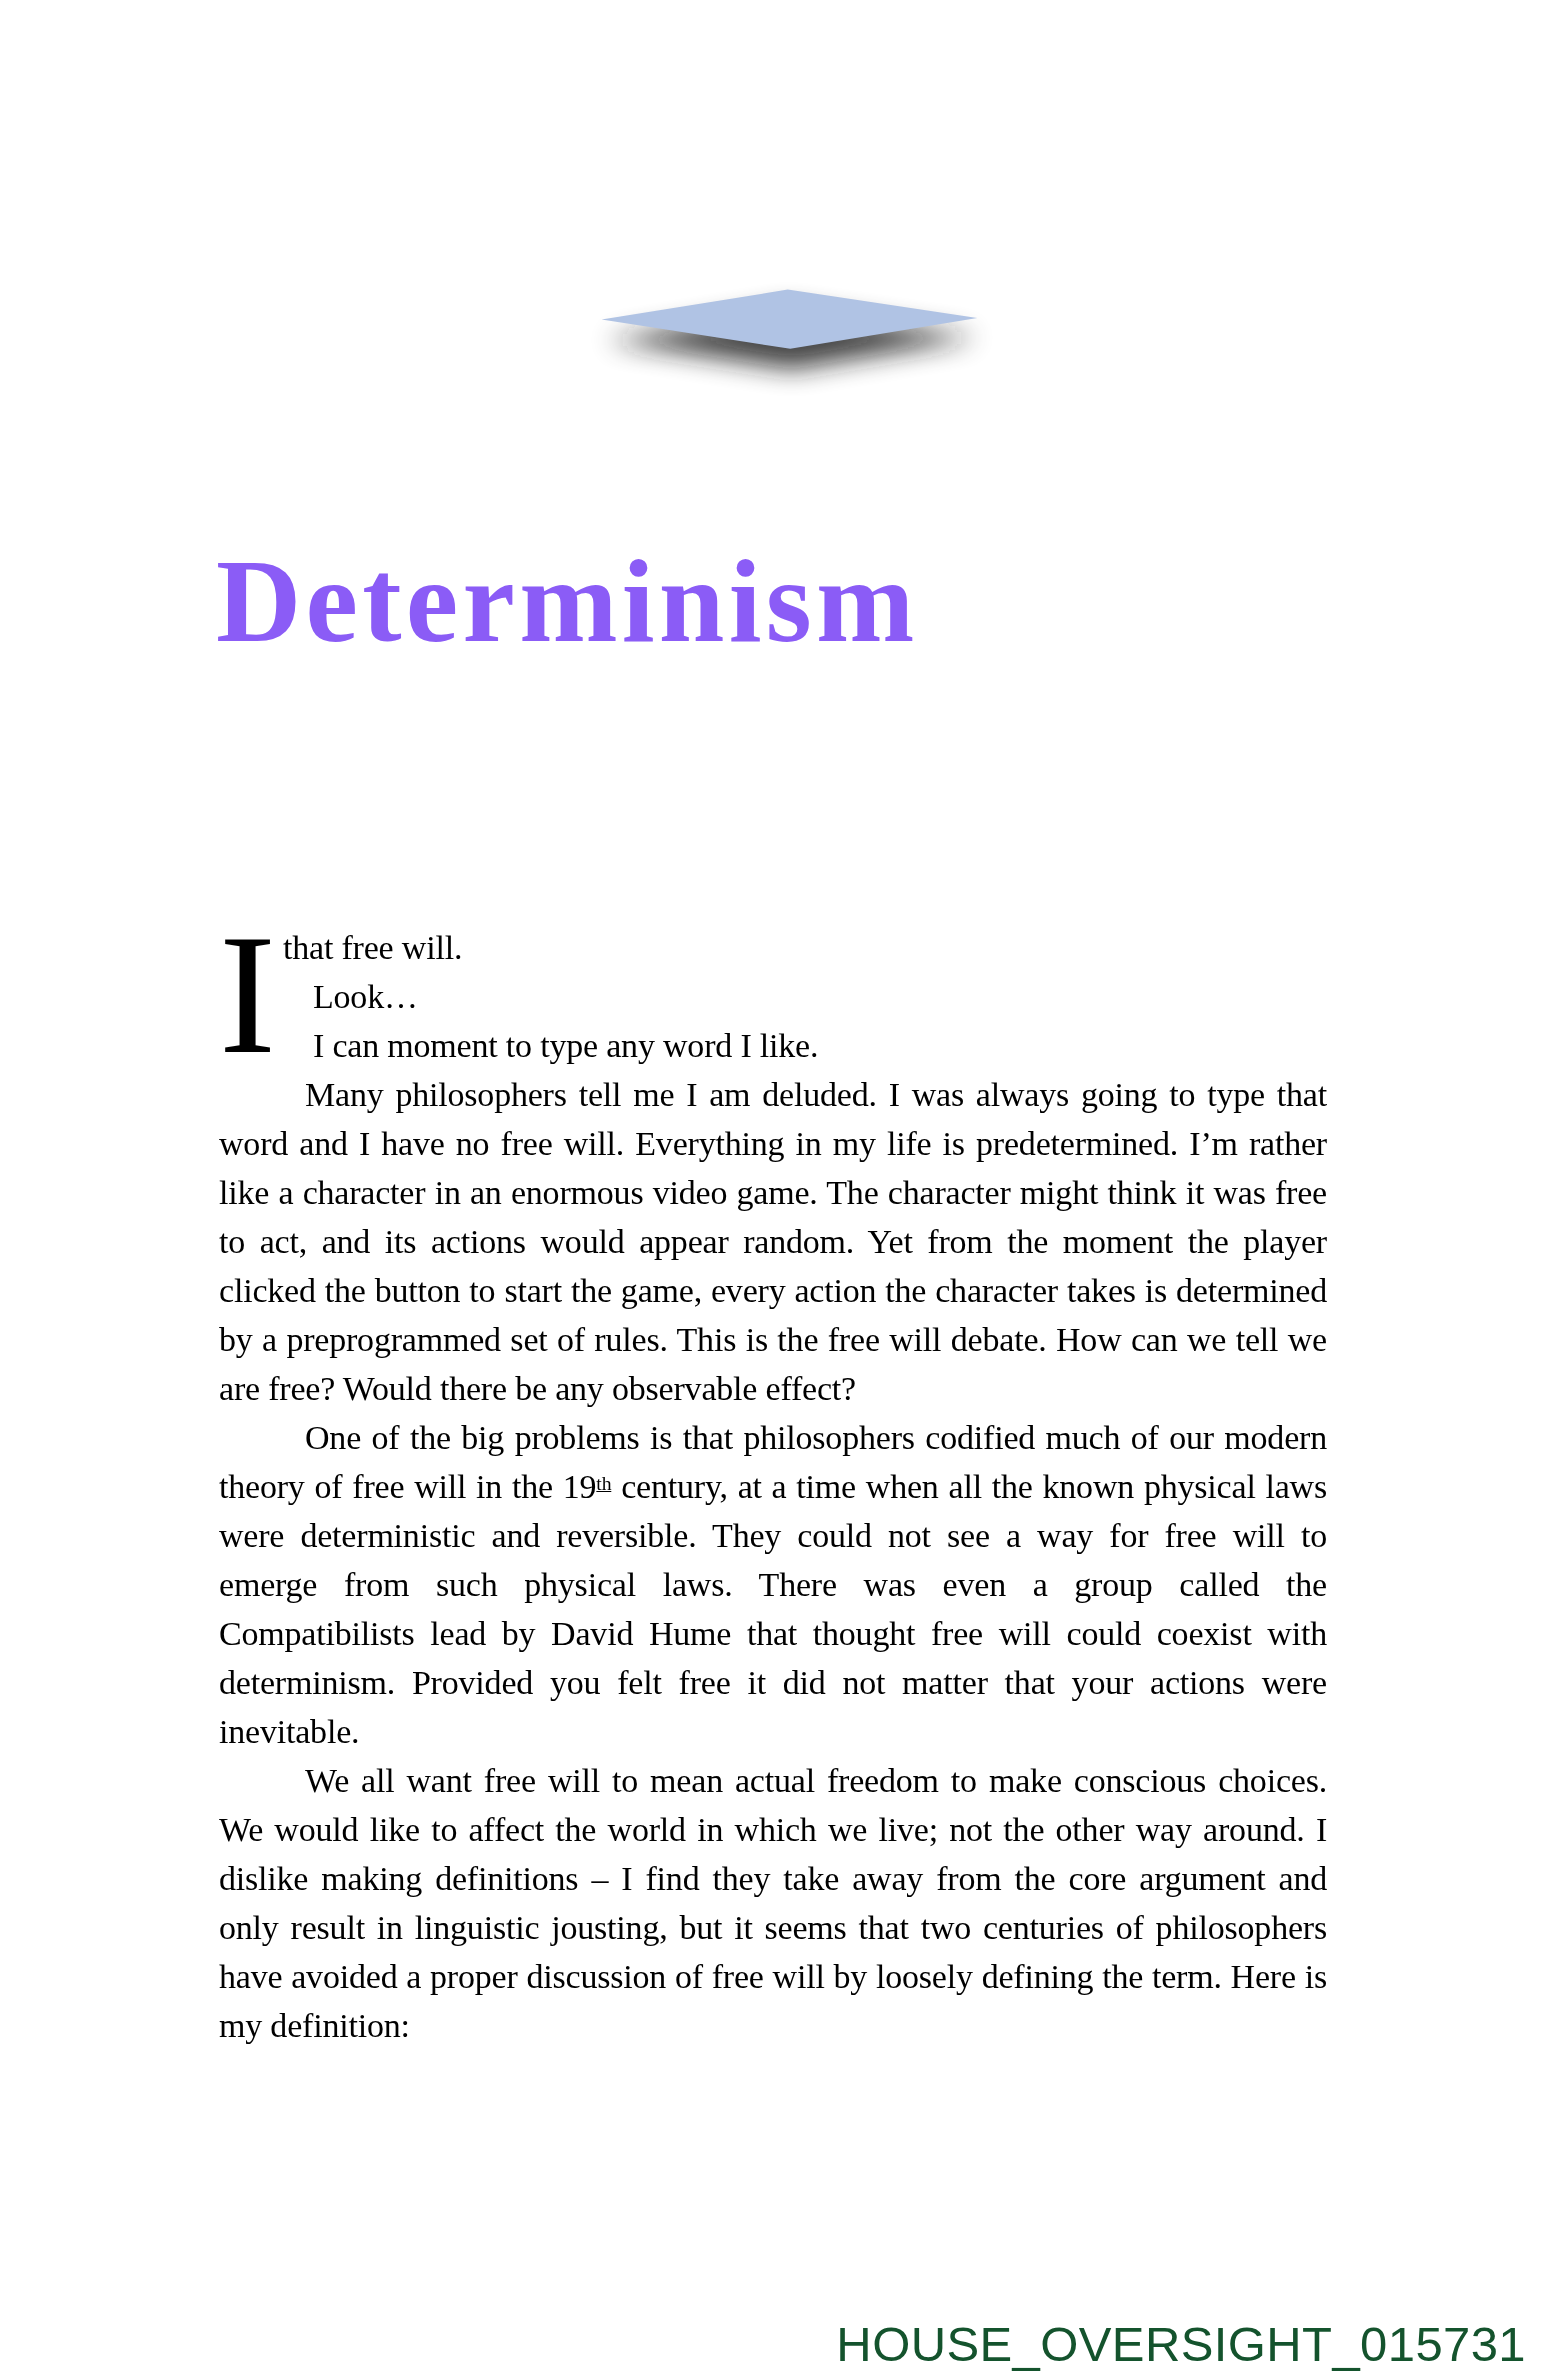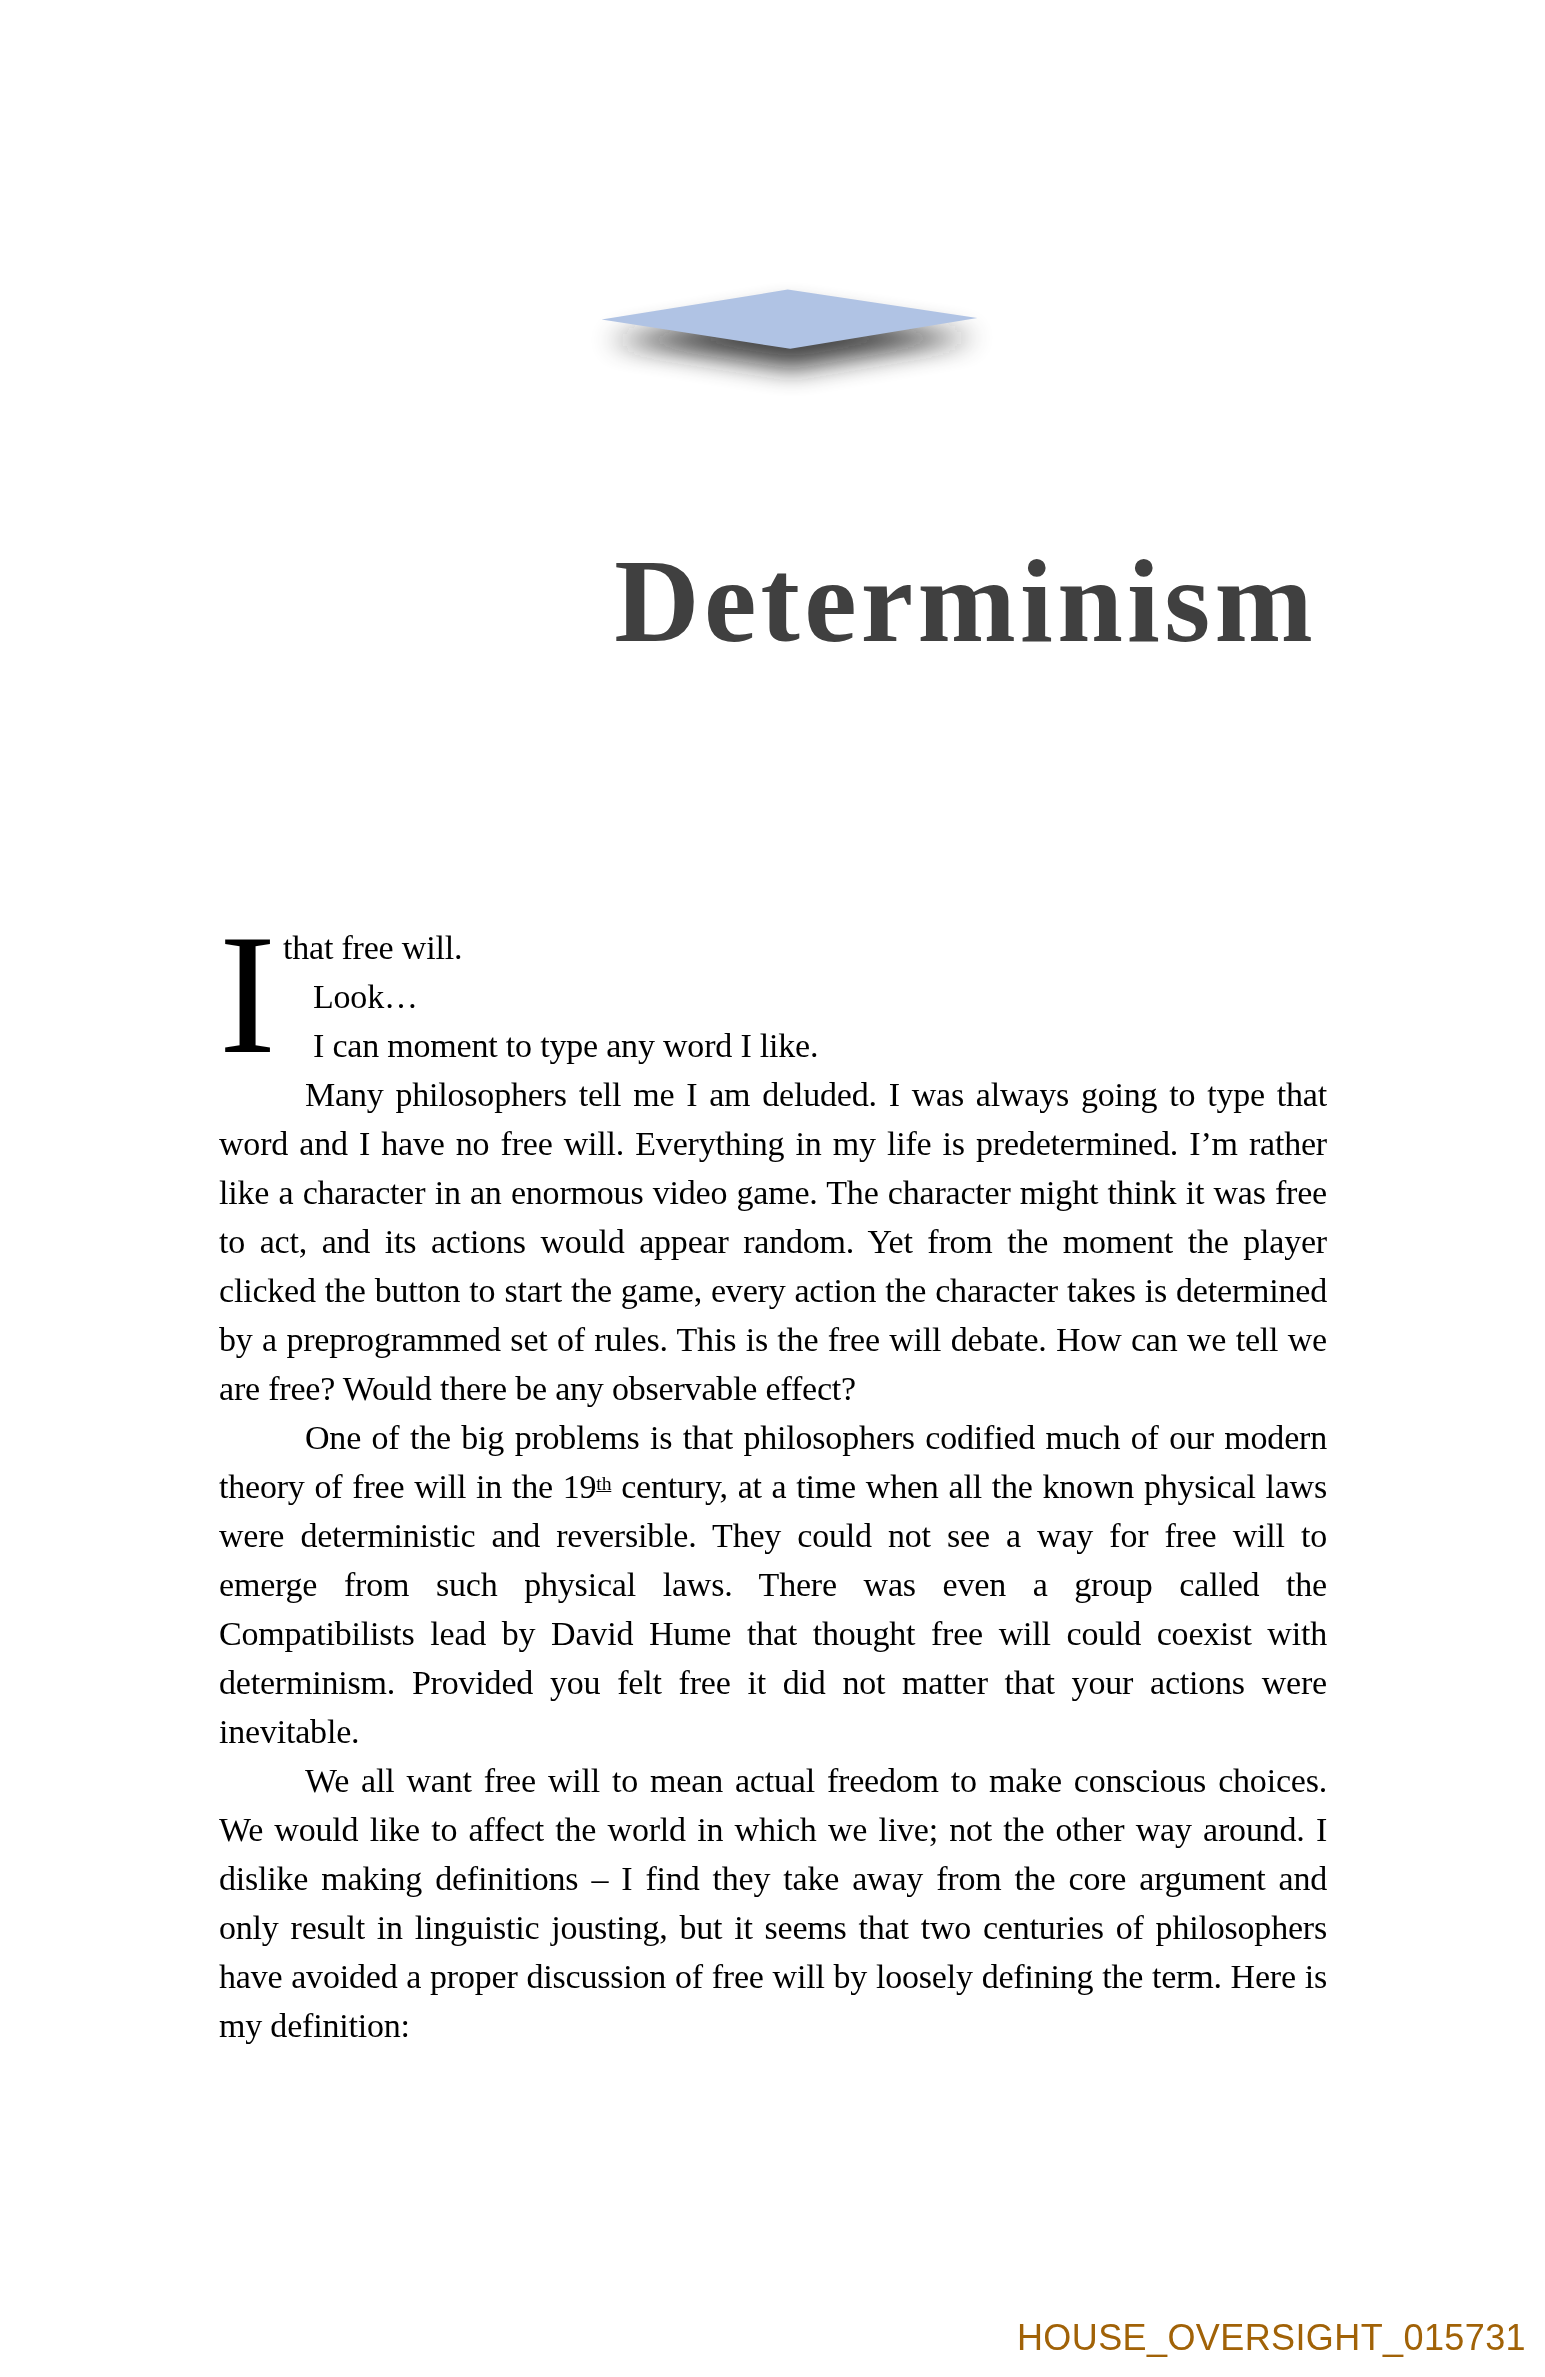--- a/index.html
+++ b/index.html
@@ -14,30 +14,30 @@
   }
   .ornament {
     position: absolute;
     left: 567px;
     top: 275px;
     width: 601px;
     height: 163px;
   }
   .chapter-title {
     position: absolute;
-    left: 209px;
+    left: 216px;
     top: 543px;
     width: 1108px;
-    text-align: right;
+    text-align: left;
     font-family: "Liberation Serif", serif;
     font-weight: bold;
     font-size: 118px;
     line-height: 1;
     letter-spacing: 4.3px;
-    color: #404040;
+    color: #8b5cf6;
     white-space: nowrap;
   }
   .body-text {
     position: absolute;
     left: 219px;
     top: 923px;
     width: 1108px;
     font-family: "Liberation Serif", serif;
     font-size: 34px;
     line-height: 49px;
@@ -64,24 +64,24 @@
     vertical-align: baseline;
     position: relative;
     top: -0.42em;
     text-decoration: underline;
   }
   .watermark {
     position: absolute;
     top: 2318px;
     right: 19px;
     font-family: "Liberation Sans", sans-serif;
-    font-size: 36px;
+    font-size: 49px;
     line-height: 1.1;
     letter-spacing: 0.4px;
-    color: #a16207;
+    color: #14532d;
     white-space: nowrap;
   }
 </style>
 </head>
 <body>
 
 <div class="page">
 
   <svg class="ornament" viewBox="0 0 700 190" xmlns="http://www.w3.org/2000/svg" aria-hidden="true">
     <defs>

